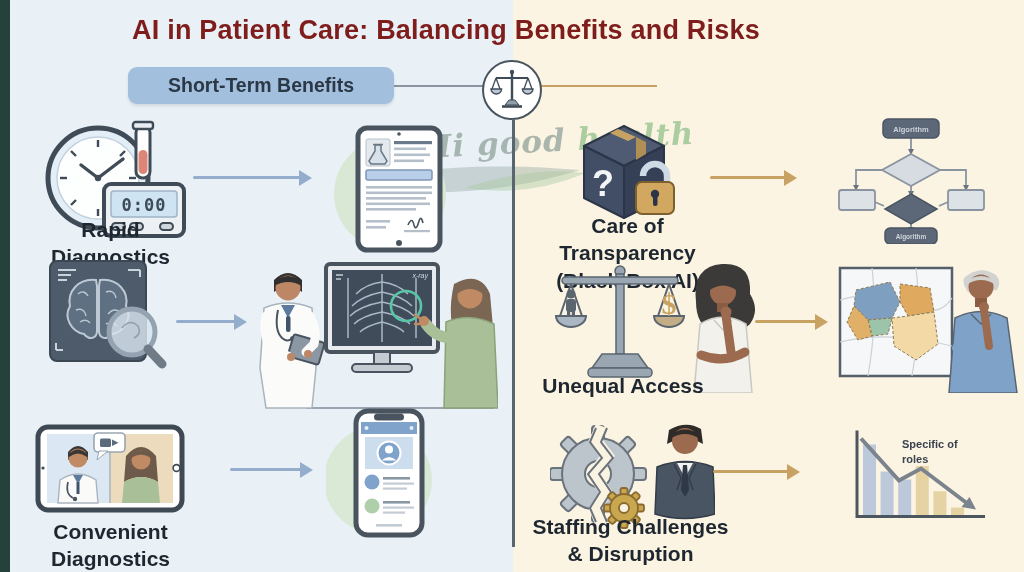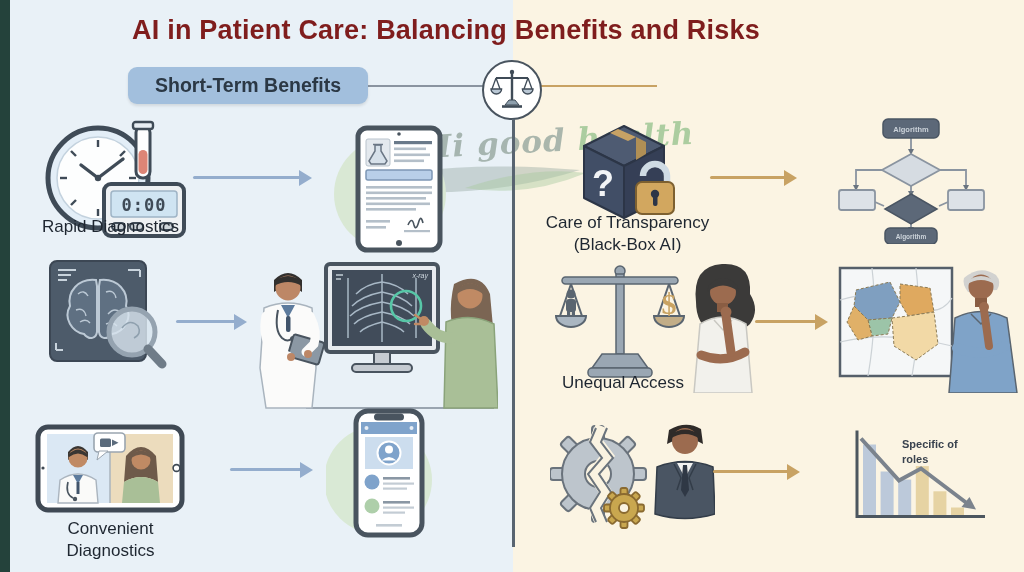--- a/index.html
+++ b/index.html
@@ -4,30 +4,30 @@
 <style>
   html,body{margin:0;padding:0;background:#dde3e8;}
   .stage{position:relative;width:1024px;height:572px;overflow:hidden;
          font-family:"Liberation Sans",sans-serif;background:#e9f1f7;}
   .bg-right{position:absolute;left:513px;top:0;width:511px;height:572px;background:#fbf4e3;}
   .edge-bar{position:absolute;left:0;top:0;width:10px;height:572px;background:#24423b;}
   .title{position:absolute;left:0;top:15px;width:892px;text-align:center;
          font-size:27px;font-weight:bold;color:#7f1d1d;letter-spacing:.2px;}
   .badge{position:absolute;height:37px;border-radius:9px;display:flex;align-items:center;
          justify-content:center;font-weight:bold;font-size:19.5px;box-shadow:0 2px 3px rgba(0,0,0,.10);}
-  .badge-benefit{left:128px;top:67px;width:240px;background:#a2bfdd;color:#2b3845;text-align:center;}
+  .badge-benefit{left:128px;top:67px;width:266px;background:#a2bfdd;color:#2b3845;text-align:center;}
   .badge-risk{left:656px;top:67px;width:232px;background:#deb268;color:#3a3120;}
   .hline{position:absolute;height:2px;top:85px;}
   .hline-l{left:366px;width:117px;background:#8a94a0;}
   .hline-r{left:541px;width:116px;background:#c8a263;}
   .scale-circle{position:absolute;left:482px;top:60px;width:60px;height:60px;border-radius:50%;
         background:#ffffff;border:2px solid #49545f;box-sizing:border-box;
         display:flex;align-items:center;justify-content:center;}
   .divider{position:absolute;left:512px;top:119px;width:2.5px;height:428px;background:#586470;}
-  .item-label{position:absolute;font-weight:normal;font-size:17px;color:#1e2630;text-align:center;
+  .item-label{position:absolute;font-weight:bold;font-size:21px;color:#1e2630;text-align:center;
         white-space:pre-line;line-height:1.3;}
   .arrow{position:absolute;height:3px;border-radius:2px;}
   .arrow::after{content:"";position:absolute;right:-11px;top:-6.5px;width:0;height:0;
         border-top:8px solid transparent;border-bottom:8px solid transparent;}
   .arrow-b{background:#94adcd;}.arrow-b::after{border-left:13px solid #94adcd;}
   .arrow-t{background:#c8a263;}.arrow-t::after{border-left:13px solid #c8a263;}
   .wm{position:absolute;left:422px;top:122px;font-family:"DejaVu Serif",serif;font-style:italic;
         font-size:31px;transform:rotate(-3deg);letter-spacing:1px;white-space:nowrap;font-weight:bold;}
   .wm-g{color:rgba(148,164,156,.78);} .wm-h{color:rgba(158,198,148,.85);}
   .chart-note{position:absolute;left:902px;top:437px;width:70px;font-weight:bold;
@@ -399,20 +399,22 @@
 
     <path d="M119,10 Q136,0 151,9 L153,24 Q136,14 117,24 Z" fill="#2f2b29"></path>
     <circle cx="135" cy="21" r="13" fill="#9c6b4f"></circle>
     <path d="M120,15 Q135,4 150,15 L150,19 Q135,9 120,19 Z" fill="#2f2b29"></path>
     <path d="M107,47 Q135,36 163,47 L165,94 Q135,103 105,94 Z" fill="#4a5563" stroke="#333d49" stroke-width="1.5"></path>
     <polygon points="127,43 143,43 135,58" fill="#f2f2f0"></polygon>
     <polygon points="133,45 137,45 139,70 135,77 131,70" fill="#2f3845"></polygon>
     <polyline points="124,44 131,58 127,70" fill="none" stroke="#333d49" stroke-width="1.5"></polyline>
     <polyline points="146,44 139,58 143,70" fill="none" stroke="#333d49" stroke-width="1.5"></polyline>
   </svg>
+  <div class="item-label" style="left:528px;top:513px;width:205px;">Staffing Challenges
+&amp; Disruption</div>
   <div class="arrow arrow-t" style="left:713px;top:470px;width:76px;"></div>
 
   <svg style="left:843px;top:424px;" width="150" height="106" viewBox="0 0 150 105">
     <g id="mini-bars">
         <rect x="20.0" y="20.0" width="13" height="72.0" fill="#bcc9da"></rect>
         <rect x="37.6" y="47.0" width="13" height="45.0" fill="#bcc9da"></rect>
         <rect x="55.2" y="55.1" width="13" height="36.9" fill="#bcc9da"></rect>
         <rect x="72.8" y="41.6" width="13" height="50.4" fill="#e6d3a3"></rect>
         <rect x="90.4" y="66.8" width="13" height="25.2" fill="#e6d3a3"></rect>
         <rect x="108.0" y="83.0" width="13" height="9.0" fill="#e6d3a3"></rect>

